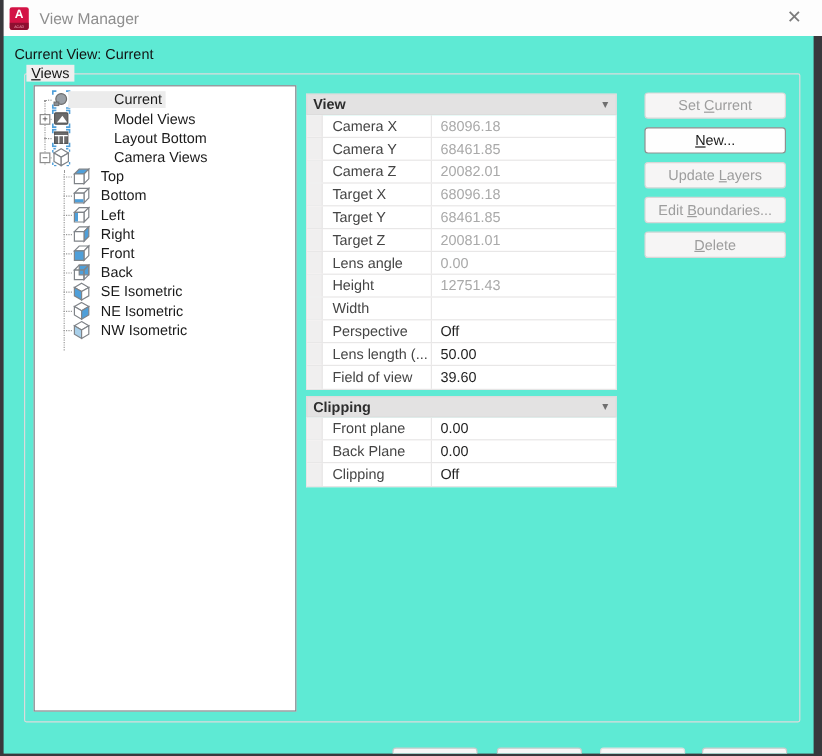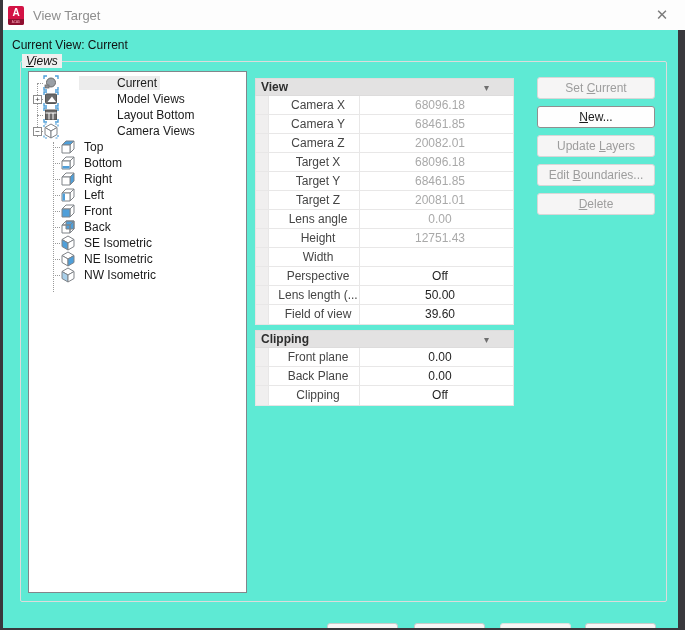--- a/index.html
+++ b/index.html
@@ -37,21 +37,21 @@
     position:absolute; left:3px; top:30px; width:675px; height:598px;
     background:#5eead4; overflow:hidden;
   }
   .current-view { position:absolute; left:9px; top:8px; color:#121212; }
   .groupbox {
     position:absolute; left:17px; top:31px; width:647px; height:541px;
     border:1px solid #dcdbdb; border-radius:2px;
   }
   .groupbox-label {
     position:absolute; left:19px; top:24px; background:#f0efef;
-    padding:0 4px; color:#121212;font-style:italic;
+    padding:0 4px; color:#121212;
   }
   
   .tree {
     position:absolute; left:25px; top:41px; width:219px; height:522px;
     background:#ffffff; border:1px solid #82868b; padding-top:3px;
     overflow:hidden;
   }
   .tree-vline { position:absolute; border-left:1px dotted #9a9a9a; width:0; }
   .tree-row {
     position:relative; height:16px; display:flex; align-items:center;
@@ -64,33 +64,33 @@
   .tree-row.lvl1 .stub { left:24px; width:7px; }
   .expander {
     position:absolute; left:4px; top:4px; width:9px; height:9px;
     border:1px solid #8c8c8c; background:#fff; font-size:8px;
     line-height:7px; text-align:center; color:#333; z-index:2;
   }
   .tree-icon { position:absolute; top:0; width:16px; height:16px; }
   .lvl0 .tree-icon { left:14px; }
   .lvl1 .tree-icon { left:31px; }
   .tree-label { position:absolute; top:1px; padding:0 3px; line-height:14px; }
-  .lvl0 .tree-label { left:50px;padding-left:38px; }
+  .lvl0 .tree-label { left:28px;padding-left:38px; }
   .lvl1 .tree-label { left:52px; }
   .tree-row.selected .tree-label { background:#ececec; }
   
   .propgrid { position:absolute; left:252px; top:48px; width:259px; }
   .prop-section { margin-bottom:5px; }
   .prop-header {
     height:18px; background:#e3e2e2; display:flex; align-items:center;
-    padding:0 24px 0 5px; border:1px solid #dddcdc; cursor:default;
+    padding:0 6px 0 5px; border:1px solid #dddcdc; cursor:default;
   }
   .prop-header .ph-title { font-weight:bold; color:#2d2d2d; flex:1; }
   .prop-header .ph-arrow { color:#6f6f6f; font-size:10px; }
-  .prop-rows { border:1px solid #e6e5e5; border-top:none; background:#fff;text-align:center; }
+  .prop-rows { border:1px solid #e6e5e5; border-top:none; background:#fff; }
   .prop-row { display:flex; height:19px; border-bottom:1px solid #e8e7e7; }
   .prop-row:last-child { border-bottom:none; }
   .prop-gutter { width:13px; background:#f0efef; border-right:1px solid #e8e7e7; }
   .prop-label {
     width:91px; padding-left:8px; color:#454545; line-height:18px;
     border-right:1px solid #e8e7e7; overflow:hidden; white-space:nowrap;
   }
   .prop-value {
     flex:1; padding-left:7px; line-height:18px; color:#1f1f1f;
     white-space:nowrap; overflow:hidden;
@@ -115,21 +115,21 @@
   u { text-decoration:underline; }
 </style>
 </head>
 <body>
 
 <div class="titlebar">
   <span class="logo" id="logo" style="background: rgb(211, 19, 69);">
     <span class="logo-a">A</span>
     <span class="logo-strip" style="background: rgb(142, 15, 48);">ACAD</span>
   </span>
-  <span class="win-title">View Target</span>
+  <span class="win-title">View Manager</span>
   <span class="close-x">✕</span>
 </div>
 
 <div class="dlgbody">
   <div class="current-view">Current View: Current</div>
 
   <div class="groupbox"></div>
   <span class="groupbox-label" id="views-label"><u>V</u>iews</span>
 
   <div class="tree" id="tree">
@@ -188,34 +188,34 @@
             <polygon points="10,6 14,2 14,10 10,14" fill="#fff" stroke="#7f8388" stroke-width="1"></polygon>
             <polygon points="2,6 10,6 10,14 2,14" fill="#fff" stroke="#7f8388" stroke-width="1"></polygon>
             <rect x="2.5" y="11" width="7" height="2.5" fill="#4f9fd9"></rect>
           </svg></span>
         <span class="tree-label">Bottom</span>
       </div>
       <div class="tree-row lvl1">
         <span class="stub"></span>
         <span class="tree-icon"><svg width="16" height="16" viewBox="0 0 16 16">
             <polygon points="2,6 6,2 14,2 10,6" fill="#fff" stroke="#7f8388" stroke-width="1"></polygon>
-            <polygon points="10,6 14,2 14,10 10,14" fill="#4f9fd9" stroke="#7f8388" stroke-width="1"></polygon>
-            <polygon points="2,6 10,6 10,14 2,14" fill="#fff" stroke="#7f8388" stroke-width="1"></polygon>
-          </svg></span>
-        <span class="tree-label">Right</span>
-      </div>
-      <div class="tree-row lvl1">
-        <span class="stub"></span>
-        <span class="tree-icon"><svg width="16" height="16" viewBox="0 0 16 16">
-            <polygon points="2,6 6,2 14,2 10,6" fill="#fff" stroke="#7f8388" stroke-width="1"></polygon>
             <polygon points="10,6 14,2 14,10 10,14" fill="#fff" stroke="#7f8388" stroke-width="1"></polygon>
             <polygon points="2,6 10,6 10,14 2,14" fill="#fff" stroke="#7f8388" stroke-width="1"></polygon>
             <rect x="2.5" y="6.5" width="2.5" height="7" fill="#4f9fd9"></rect>
           </svg></span>
         <span class="tree-label">Left</span>
+      </div>
+      <div class="tree-row lvl1">
+        <span class="stub"></span>
+        <span class="tree-icon"><svg width="16" height="16" viewBox="0 0 16 16">
+            <polygon points="2,6 6,2 14,2 10,6" fill="#fff" stroke="#7f8388" stroke-width="1"></polygon>
+            <polygon points="10,6 14,2 14,10 10,14" fill="#4f9fd9" stroke="#7f8388" stroke-width="1"></polygon>
+            <polygon points="2,6 10,6 10,14 2,14" fill="#fff" stroke="#7f8388" stroke-width="1"></polygon>
+          </svg></span>
+        <span class="tree-label">Right</span>
       </div>
       <div class="tree-row lvl1">
         <span class="stub"></span>
         <span class="tree-icon"><svg width="16" height="16" viewBox="0 0 16 16">
             <polygon points="2,6 6,2 14,2 10,6" fill="#fff" stroke="#7f8388" stroke-width="1"></polygon>
             <polygon points="10,6 14,2 14,10 10,14" fill="#fff" stroke="#7f8388" stroke-width="1"></polygon>
             <polygon points="2,6 10,6 10,14 2,14" fill="#4f9fd9" stroke="#7f8388" stroke-width="1"></polygon>
           </svg></span>
         <span class="tree-label">Front</span>
       </div>

